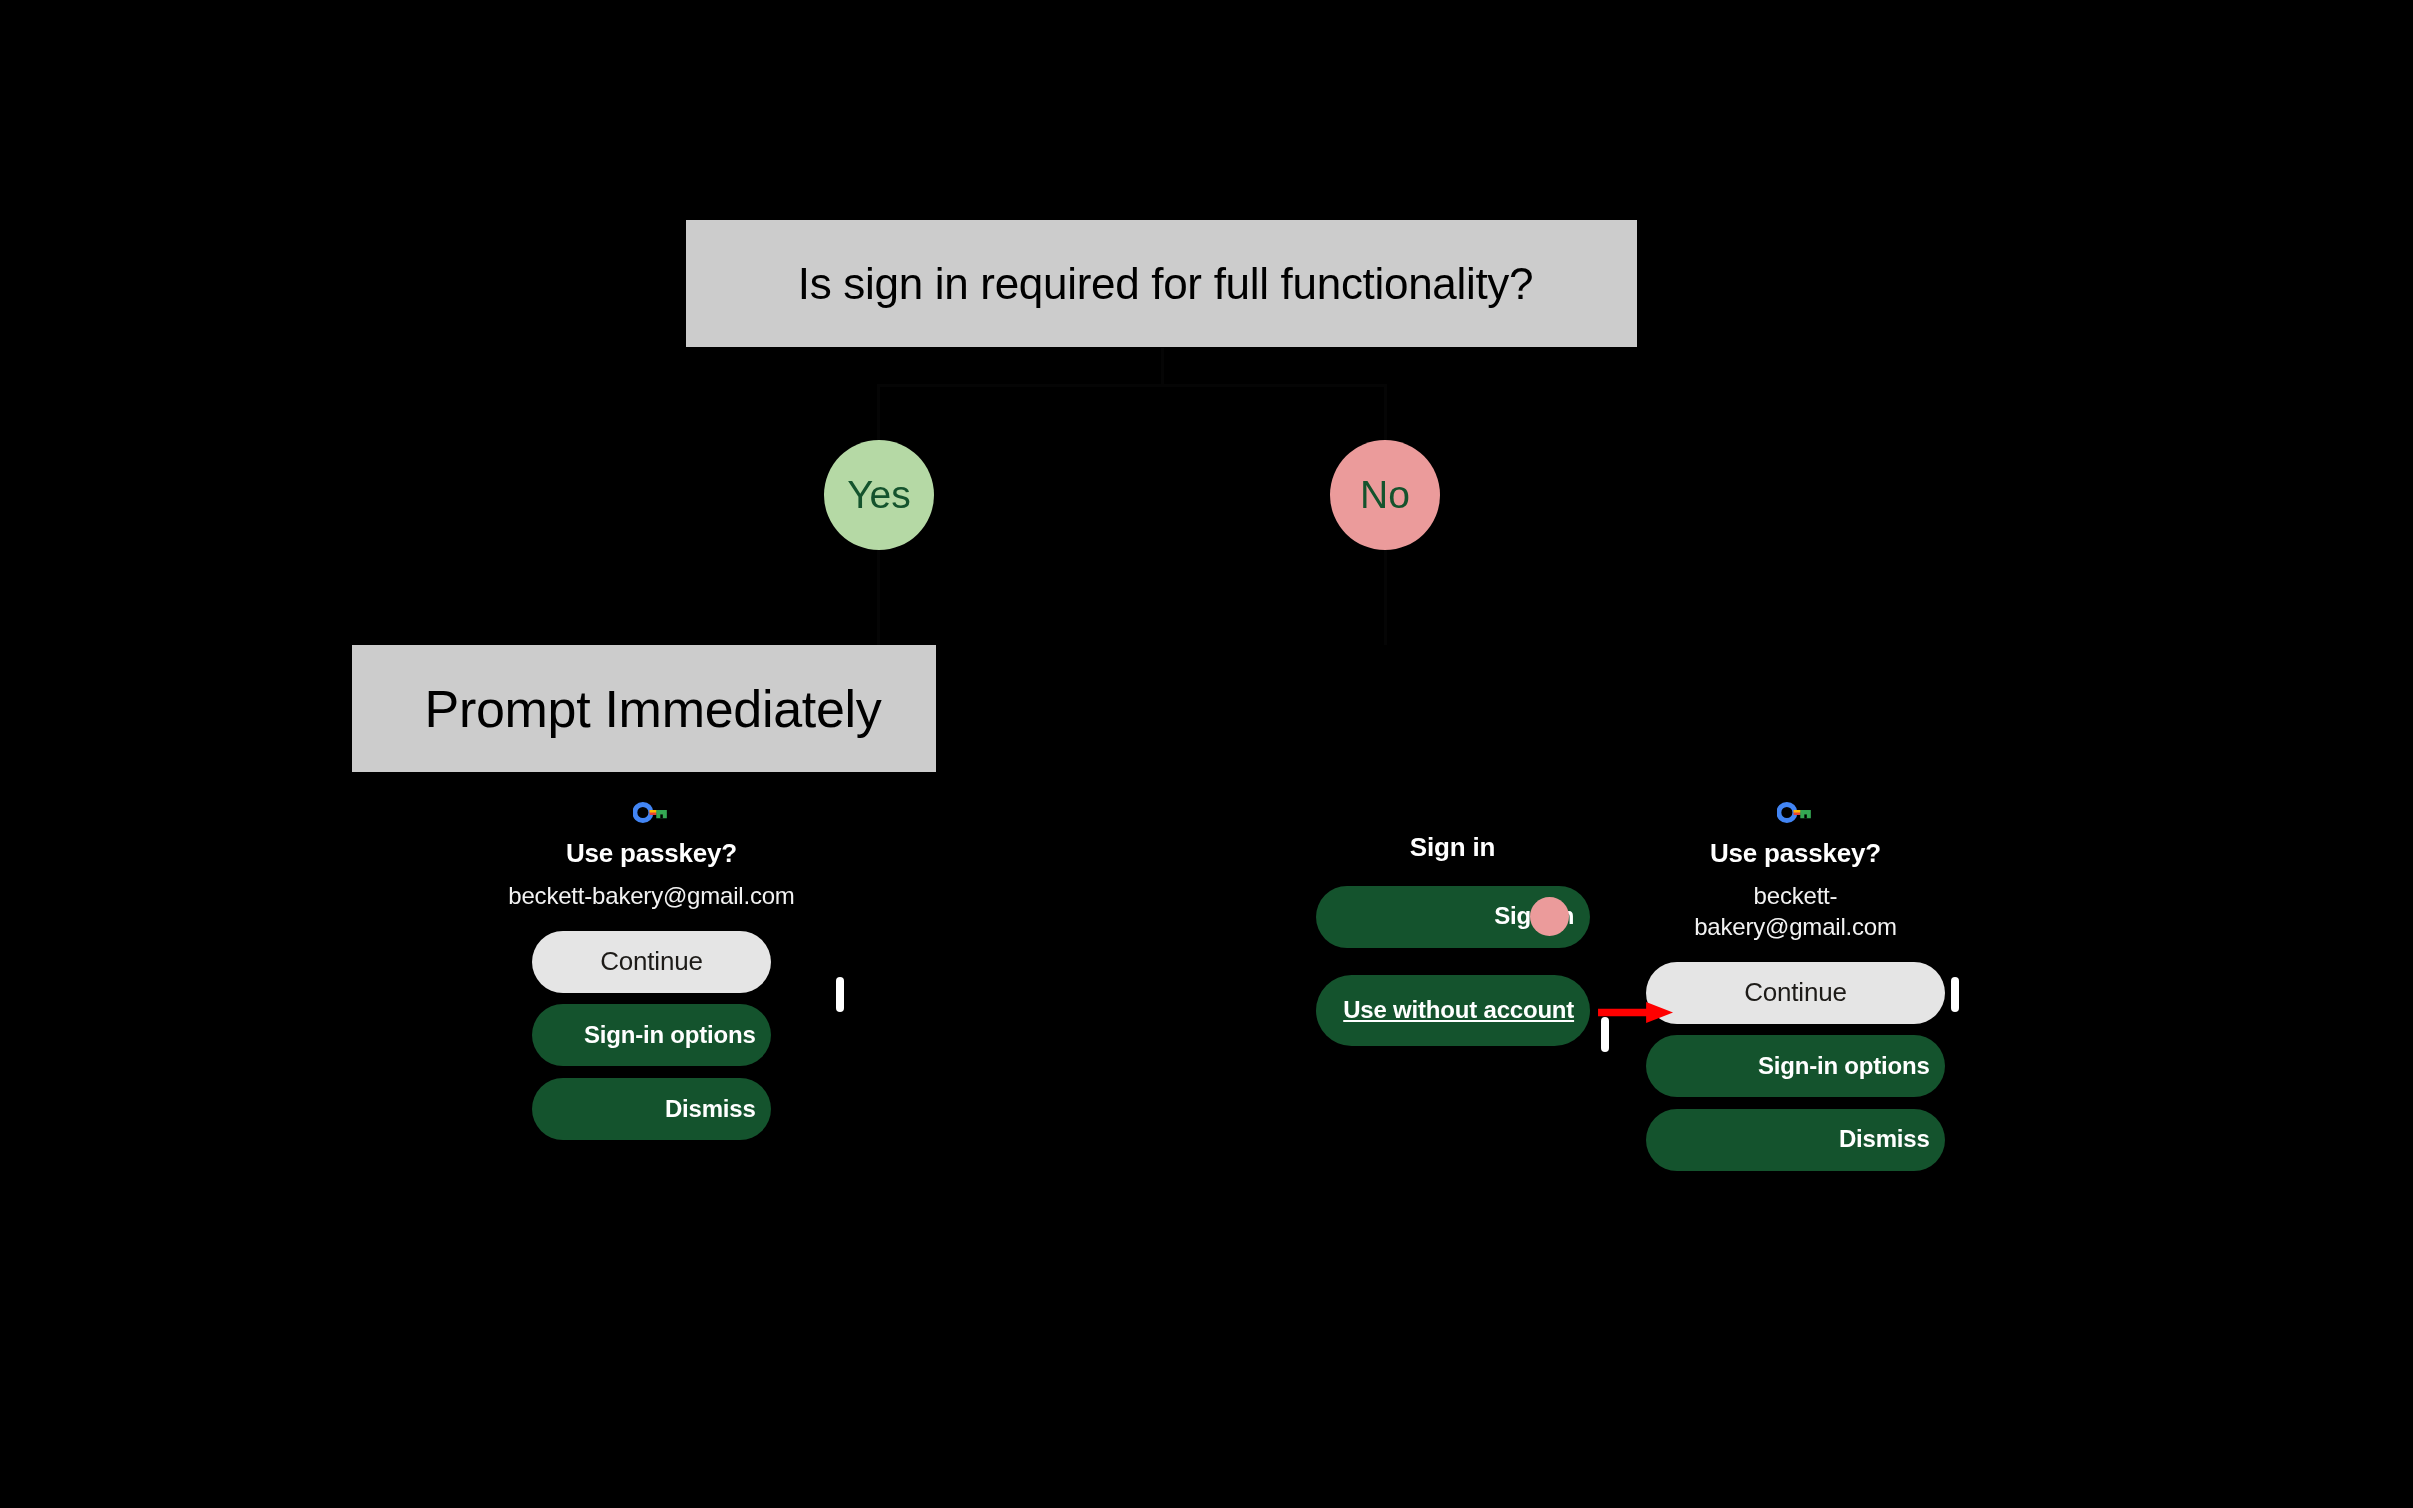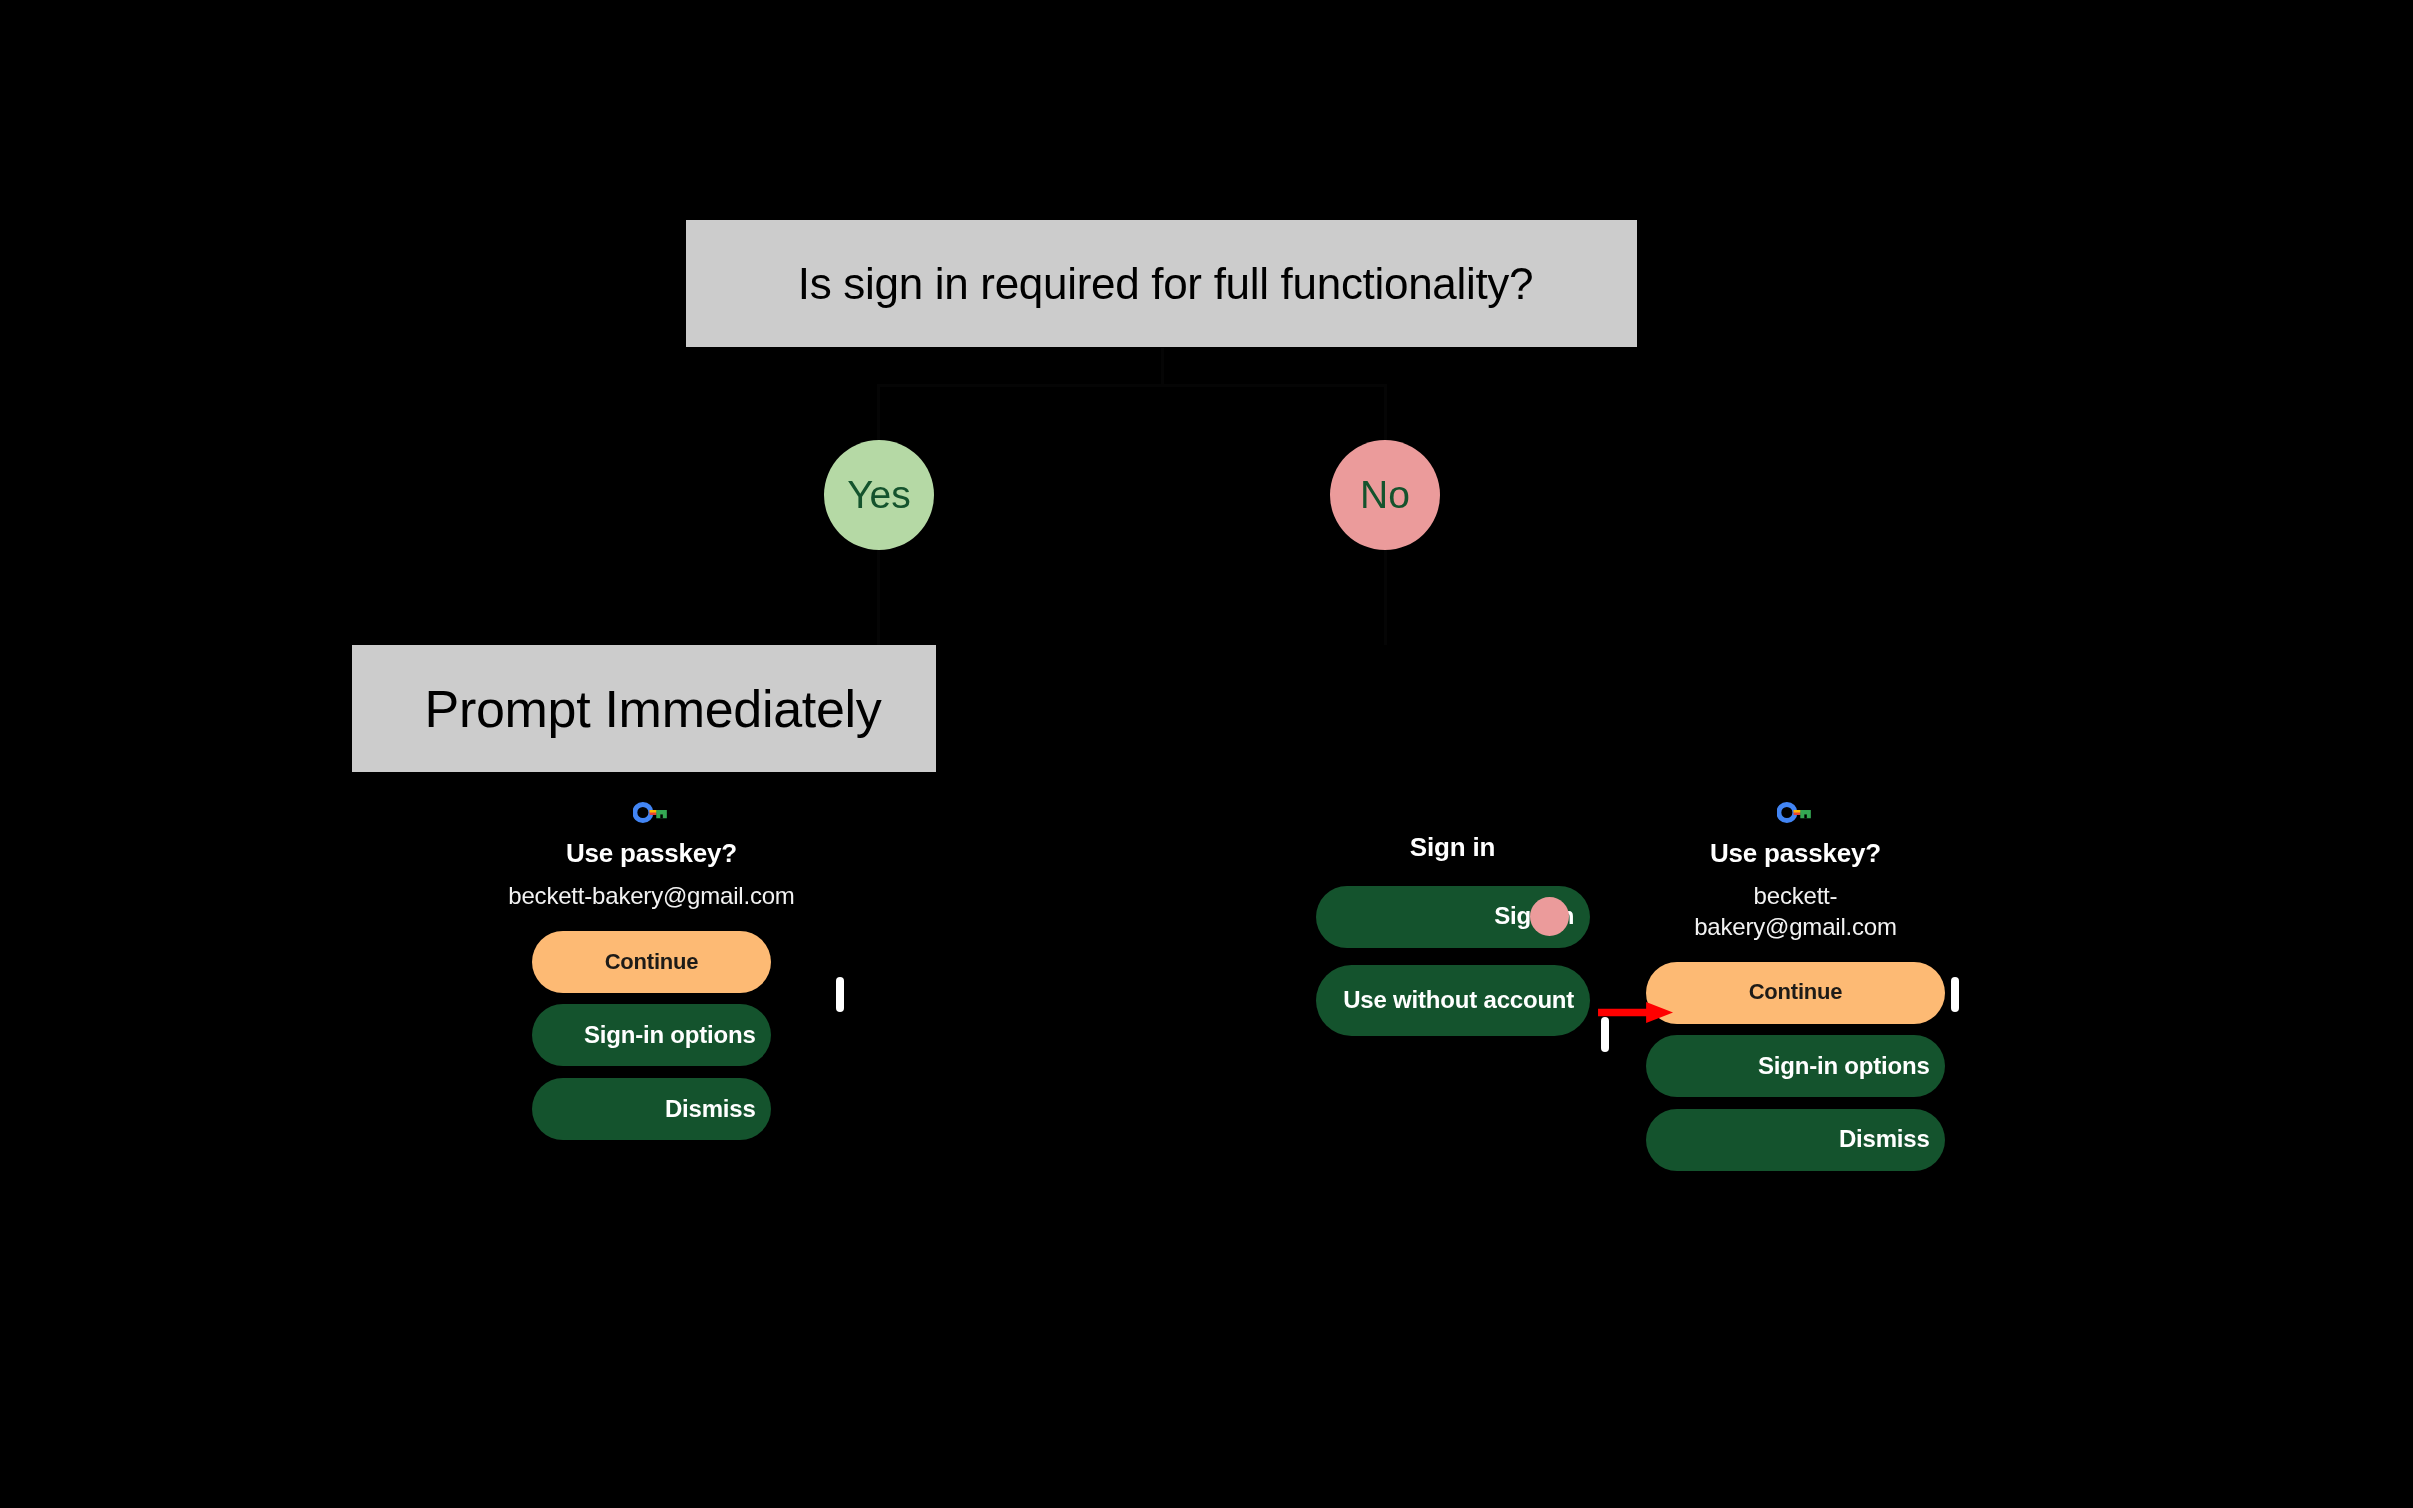--- a/index.html
+++ b/index.html
@@ -143,24 +143,24 @@
     line-height: 1.2;
     box-sizing: border-box;
     padding: 0 15.4px;
   }
   .btn-dark {
     background: #14532d;
     color: #ffffff;
     justify-content: flex-end;
   }
   .btn-light {
-    background: #fdba74;
+    background: #e5e5e5;
     color: #1d1b18;
-    font-weight: 700;
-    font-size: 22px;
+    font-weight: 400;
+    font-size: 26px;
   }
 
   
   .scroll-arc {
     position: absolute;
     width: 44px;
     height: 116px;
     overflow: hidden;
     pointer-events: none;
   }
@@ -256,21 +256,21 @@
       <div class="scroll-arc" style="left:268px; top:143px;">
         <div class="arc-track"></div>
         <div class="arc-thumb"></div>
       </div>
 
       <div class="btn btn-dark" style="margin:23px auto 0; width:274px; height:62px;">
         <span>Sign-in</span>
         <span class="tap-dot" style="width:39px; height:39px; right:21px; top:11.6px;"></span>
       </div>
 
-      <div class="btn btn-dark" style="margin:17px auto 0; width:274px; height:71px;">Use without account</div>
+      <div class="btn btn-dark" style="margin:27px auto 0; width:274px; height:71px;text-decoration:underline;">Use without account</div>
     </div>
   </div>
 
   <div class="watch" id="watch-right">
     <div class="watch-inner">
 
       <svg class="passkey-icon" viewBox="0 0 38 24">
         <circle cx="10" cy="12" r="8.4" fill="none" stroke="#4285f4" stroke-width="5.2"></circle>
         <rect x="17" y="9.4" width="7.5" height="5.2" fill="#ea4335"></rect>
         <rect x="17" y="9.4" width="7.5" height="2.6" fill="#fbbc04"></rect>

